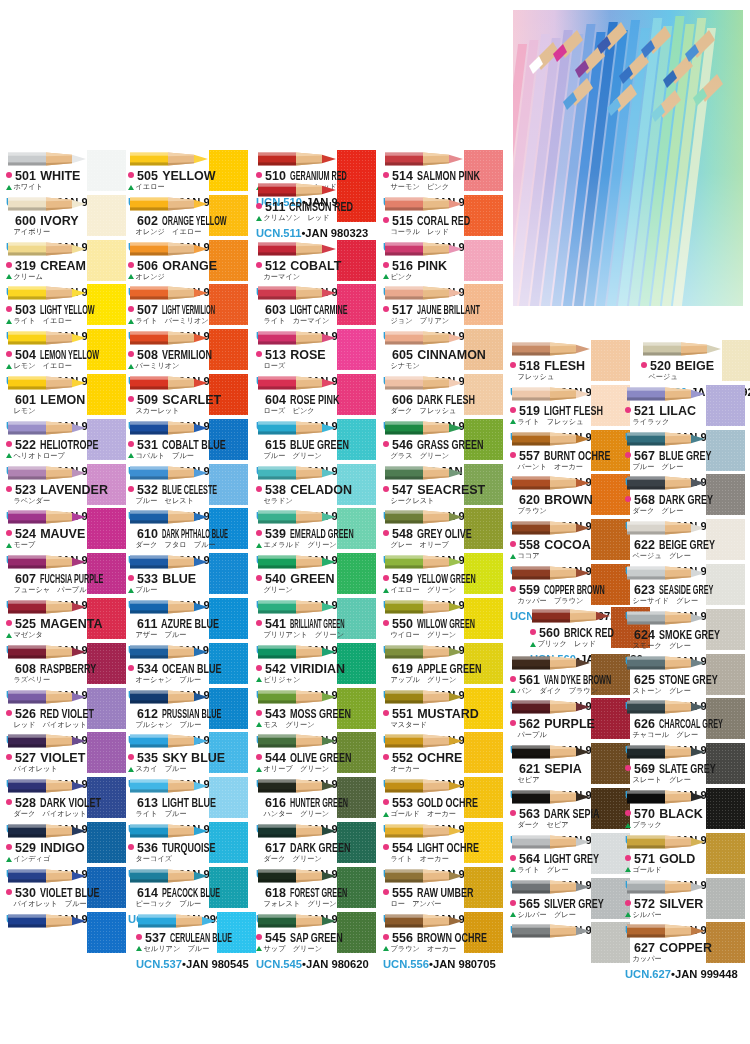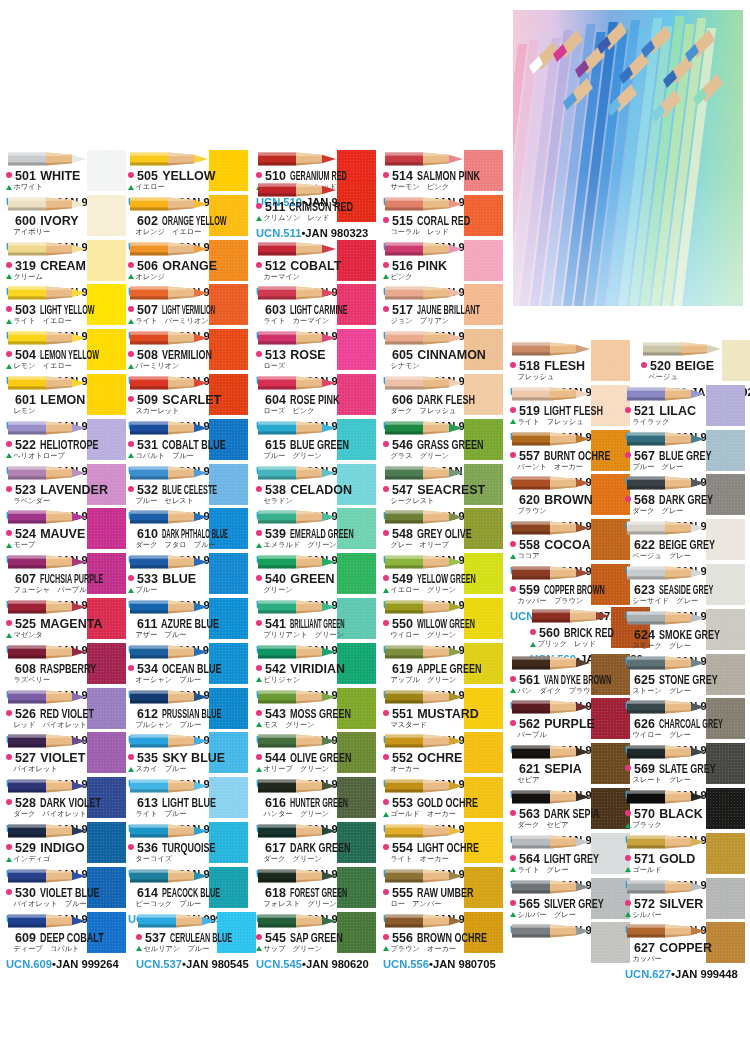--- a/index.html
+++ b/index.html
@@ -649,32 +649,20 @@
             <rect x="0" y="12.4" width="38" height="3.1" fill="rgba(0,0,0,.22)"></rect>
             <polygon points="38,2.5 38,15.5 64,13.2 64,4.8" fill="#e8bb87"></polygon>
             <polygon points="38,2.5 38,6.2 64,5.6 64,4.8" fill="#f2d2aa"></polygon>
             <polygon points="38,13.0 38,15.5 64,13.2 64,12.2" fill="#c99a64"></polygon>
             <polygon points="64,4.8 64,13.2 78,9.0" fill="#2a4fa0"></polygon>
           </svg>
         </div>
         <div class="chip" style="background:#1470c8">
           <div class="tex"></div>
         </div>
-        <div class="txt">
-          <div class="line1">
-            <span class="dot none"></span>
-            <span class="num">609</span>
-            <span class="nm sq">DEEP COBALT</span>
-          </div>
-          <div class="line2">
-            <span class="tri none"></span>
-            <span class="jp">ディープ　コバルト</span>
-          </div>
-          <div class="line3"><span class="ucn">UCN.609</span><span class="bul">•</span><span class="jan">JAN 999264</span></div>
-        </div>
       </div>
     </div>
     <div class="col" style="left: 128px; top: 150px;">
       <div class="swatch-card" style="top: 0px; position: absolute; left: 0px; width: 120px;">
         <div class="pencil">
           <svg width="78" height="18" viewBox="0 0 78 18">
             <rect x="0" y="2.5" width="38" height="13" fill="#fbc91a"></rect>
             <rect x="0" y="2.5" width="38" height="3.2" fill="rgba(255,255,255,.42)"></rect>
             <rect x="0" y="12.4" width="38" height="3.1" fill="rgba(0,0,0,.22)"></rect>
             <polygon points="38,2.5 38,15.5 64,13.2 64,4.8" fill="#e8bb87"></polygon>
@@ -2811,21 +2799,21 @@
           <div class="tex"></div>
         </div>
         <div class="txt">
           <div class="line1">
             <span class="dot none"></span>
             <span class="num">626</span>
             <span class="nm sq2">CHARCOAL GREY</span>
           </div>
           <div class="line2">
             <span class="tri none"></span>
-            <span class="jp">ウイロー　グレー</span>
+            <span class="jp">チャコール　グレー</span>
           </div>
           <div class="line3"><span class="ucn">UCN.626</span><span class="bul">•</span><span class="jan">JAN 999431</span></div>
         </div>
       </div>
       <div class="swatch-card" style="top: 403.2px; position: absolute; left: 0px; width: 120px;">
         <div class="pencil">
           <svg width="78" height="18" viewBox="0 0 78 18">
             <rect x="0" y="2.5" width="38" height="13" fill="#20292b"></rect>
             <rect x="0" y="2.5" width="38" height="3.2" fill="rgba(255,255,255,.42)"></rect>
             <rect x="0" y="12.4" width="38" height="3.1" fill="rgba(0,0,0,.22)"></rect>

